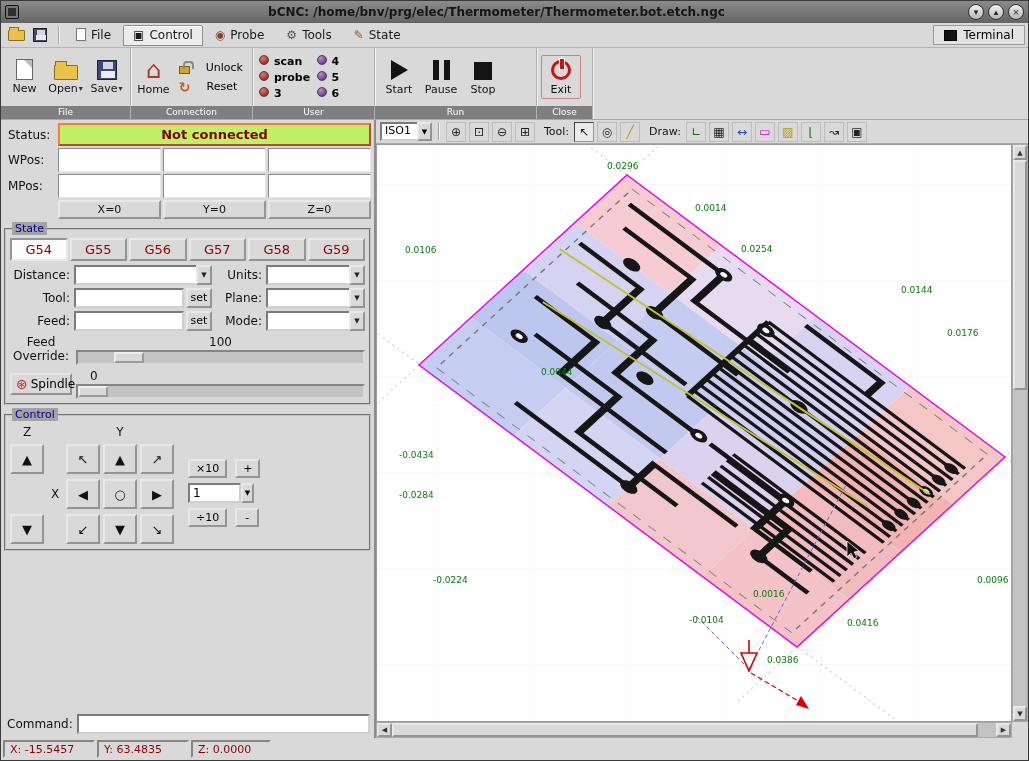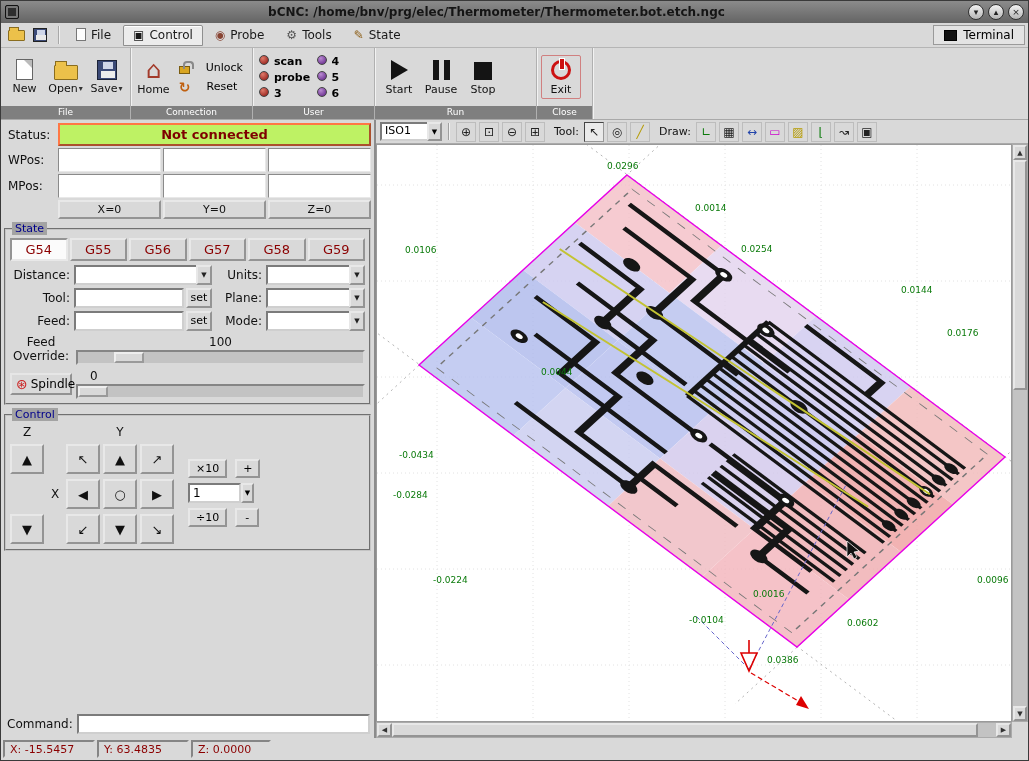--- a/index.html
+++ b/index.html
@@ -116,21 +116,21 @@
   .step-col { display:flex; flex-direction:column; gap:5px; justify-content:center; margin-top:16px; }
   .step-row { display:flex; gap:8px; }
   .step-btn { border:2px outset #e8e8e8; background:#d9d9d9; font-size:11px; padding:1px 6px; min-width:34px; text-align:center; }
   .step-btn.narrow { min-width:24px; }
   .step-combo { display:flex; width:66px; height:20px; }
   .flexspace { flex:1; }
   .cmdrow { display:flex; align-items:center; gap:4px; margin:14px 1px 2px 3px; }
   .cmdrow label { font-size:12px; color:#111; white-space:nowrap; }
   
   .ctoolbar { height:24px; flex:0 0 24px; display:flex; align-items:center; gap:3px; padding:1px 4px; background:#d9d9d9; border-bottom:1px solid #aaa; }
-  .view-combo { display:flex; width:62px; height:19px; }
+  .view-combo { display:flex; width:52px; height:19px; }
   .view-combo .c-entry { flex:1; background:#fff; border:2px inset #cfcfcf; border-right:none; font-size:11px; padding:0 3px; line-height:14px; }
   .tb-sep { width:2px; height:17px; border-left:1px solid #a0a0a0; border-right:1px solid #f2f2f2; margin:0 3px; }
   .tb-btn { width:20px; height:20px; border:1px solid #bdbdbd; background:#d9d9d9; display:flex; align-items:center; justify-content:center; font-size:12px; color:#222; }
   .tb-btn.sel { border:1px inset #999; background:#eaeaea; }
   .tb-label { font-size:11px; color:#111; margin:0 2px 0 6px; }
   .g-green { color:#0a7a0a; } .g-magenta { color:#cc00cc; } .g-yellow { color:#b59a00; } .g-blue { color:#2244aa; }
   
   .canvas-outer { flex:1; display:grid; grid-template-columns:1fr 16px; grid-template-rows:1fr 16px; min-height:0; }
   .canvas { position:relative; background:#fff; border:1px solid #9a9a9a; overflow:hidden; }
   .canvas svg { position:absolute; left:0; top:0; }
@@ -648,25 +648,25 @@
             <polygon points="470,396 470,412 474,408 477,414 480,412 477,407 482,406" fill="#111" stroke="#fff" stroke-width="0.7"></polygon>
           </svg>
           <span class="ann" style="left:230px;top:16px">0.0296</span>
           <span class="ann" style="left:318px;top:58px">0.0014</span>
           <span class="ann" style="left:364px;top:99px">0.0254</span>
           <span class="ann" style="left:524px;top:140px">0.0144</span>
           <span class="ann" style="left:570px;top:183px">0.0176</span>
           <span class="ann" style="left:28px;top:100px">0.0106</span>
           <span class="ann" style="left:164px;top:222px">0.0044</span>
           <span class="ann" style="left:22px;top:305px">-0.0434</span>
-          <span class="ann" style="left:16px;top:345px">-0.0284</span>
+          <span class="ann" style="left:22px;top:345px">-0.0284</span>
           <span class="ann" style="left:56px;top:430px">-0.0224</span>
           <span class="ann" style="left:312px;top:470px">-0.0104</span>
           <span class="ann" style="left:376px;top:444px">0.0016</span>
-          <span class="ann" style="left:470px;top:473px">0.0602</span>
+          <span class="ann" style="left:470px;top:473px">0.0416</span>
           <span class="ann" style="left:600px;top:430px">0.0096</span>
           <span class="ann" style="left:390px;top:510px">0.0386</span>
         </div>
         <div class="vscroll">
           <div class="sb-arrow">▲</div>
           <div class="vthumb"></div>
           <div class="vtrough"></div>
           <div class="sb-arrow">▼</div>
         </div>
         <div class="hscroll">

